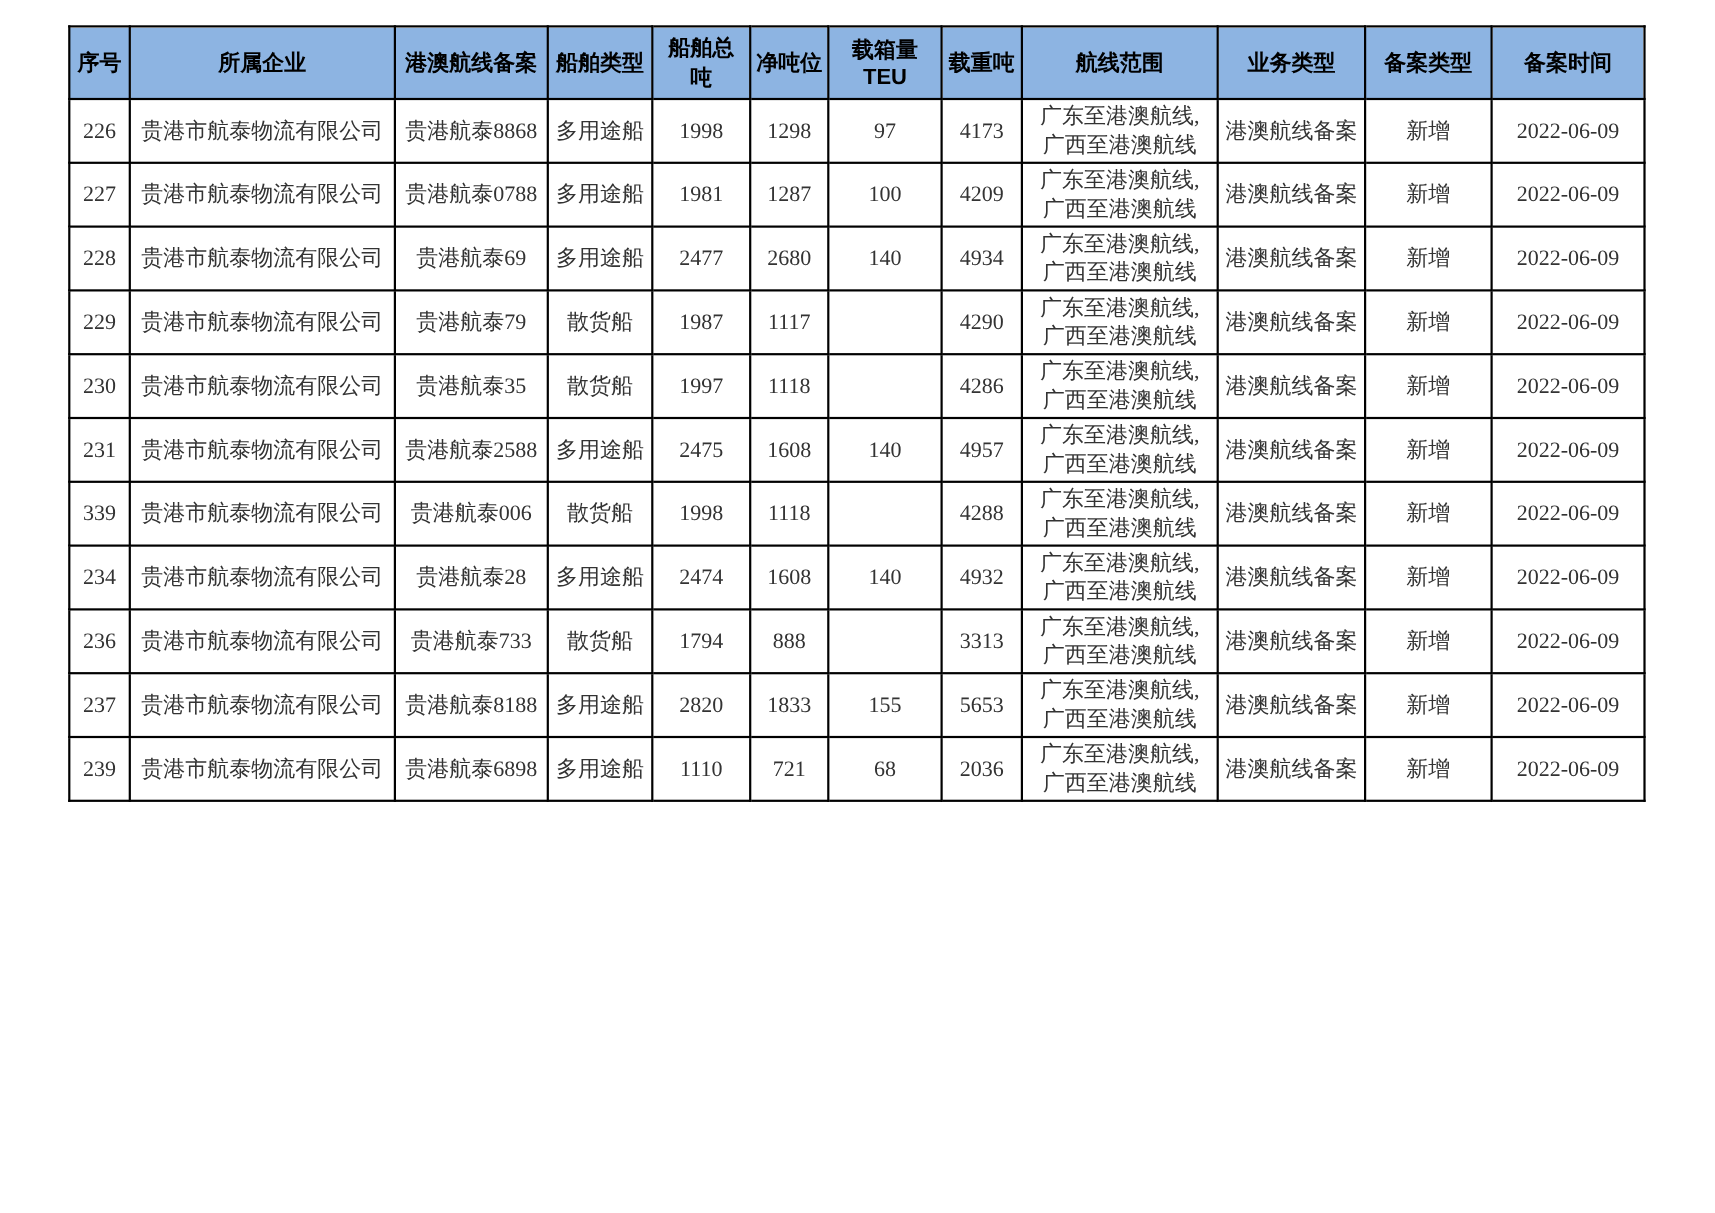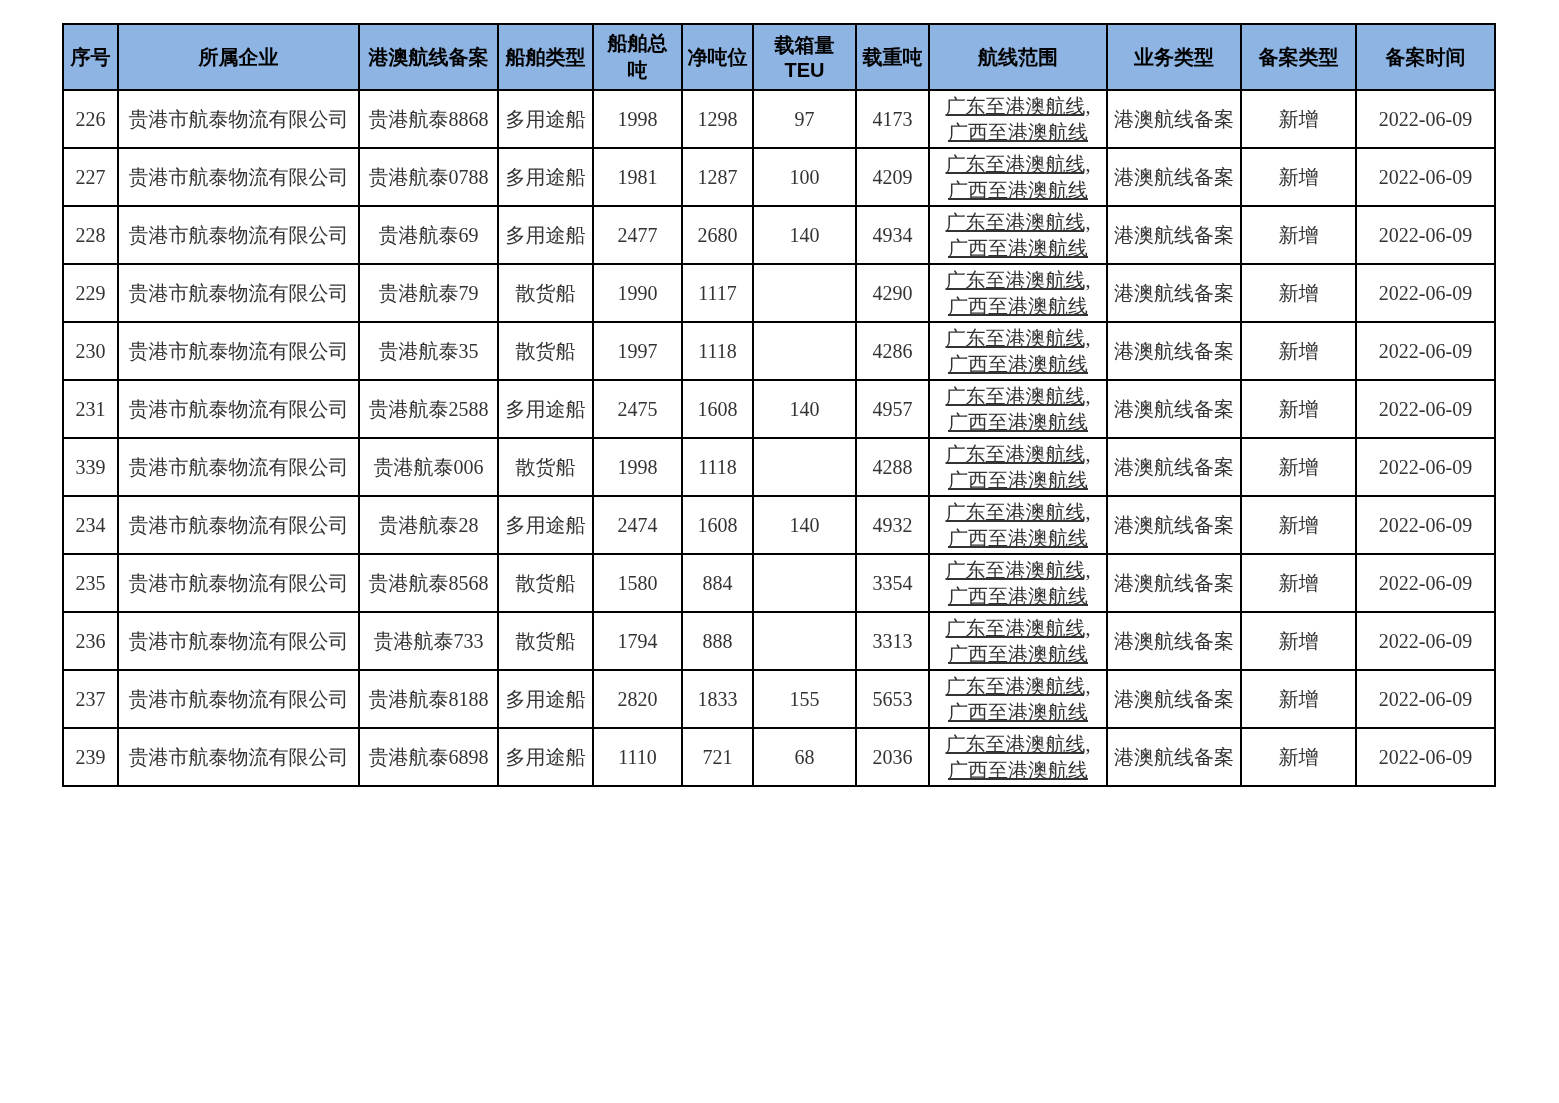--- a/index.html
+++ b/index.html
@@ -47,21 +47,20 @@
   table.records tbody td {
     height: 58px;
     font-size: 20px;
     color: #333333;
     line-height: 1.3;
   }
   td.cell-route {
     white-space: pre-line;
     font-size: 19px;
     line-height: 1.25;
-    text-decoration: underline;
   }
 </style>
 </head>
 <body>
 
 <div class="sheet">
   <div class="table-wrap">
     <table class="records">
       <colgroup>
         <col style="width:55px">
@@ -137,21 +136,21 @@
 广西至港澳航线</td>
             <td class="cell-business_type">港澳航线备案</td>
             <td class="cell-record_type">新增</td>
             <td class="cell-record_date">2022-06-09</td>
           </tr>
           <tr>
             <td class="cell-seq">229</td>
             <td class="cell-company">贵港市航泰物流有限公司</td>
             <td class="cell-ship_name">贵港航泰79</td>
             <td class="cell-ship_type">散货船</td>
-            <td class="cell-gross_tonnage">1990</td>
+            <td class="cell-gross_tonnage">1987</td>
             <td class="cell-net_tonnage">1117</td>
             <td class="cell-teu"></td>
             <td class="cell-deadweight">4290</td>
             <td class="cell-route">广东至港澳航线,
 广西至港澳航线</td>
             <td class="cell-business_type">港澳航线备案</td>
             <td class="cell-record_type">新增</td>
             <td class="cell-record_date">2022-06-09</td>
           </tr>
           <tr>
@@ -201,35 +200,20 @@
           </tr>
           <tr>
             <td class="cell-seq">234</td>
             <td class="cell-company">贵港市航泰物流有限公司</td>
             <td class="cell-ship_name">贵港航泰28</td>
             <td class="cell-ship_type">多用途船</td>
             <td class="cell-gross_tonnage">2474</td>
             <td class="cell-net_tonnage">1608</td>
             <td class="cell-teu">140</td>
             <td class="cell-deadweight">4932</td>
-            <td class="cell-route">广东至港澳航线,
-广西至港澳航线</td>
-            <td class="cell-business_type">港澳航线备案</td>
-            <td class="cell-record_type">新增</td>
-            <td class="cell-record_date">2022-06-09</td>
-          </tr>
-          <tr>
-            <td class="cell-seq">235</td>
-            <td class="cell-company">贵港市航泰物流有限公司</td>
-            <td class="cell-ship_name">贵港航泰8568</td>
-            <td class="cell-ship_type">散货船</td>
-            <td class="cell-gross_tonnage">1580</td>
-            <td class="cell-net_tonnage">884</td>
-            <td class="cell-teu"></td>
-            <td class="cell-deadweight">3354</td>
             <td class="cell-route">广东至港澳航线,
 广西至港澳航线</td>
             <td class="cell-business_type">港澳航线备案</td>
             <td class="cell-record_type">新增</td>
             <td class="cell-record_date">2022-06-09</td>
           </tr>
           <tr>
             <td class="cell-seq">236</td>
             <td class="cell-company">贵港市航泰物流有限公司</td>
             <td class="cell-ship_name">贵港航泰733</td>

